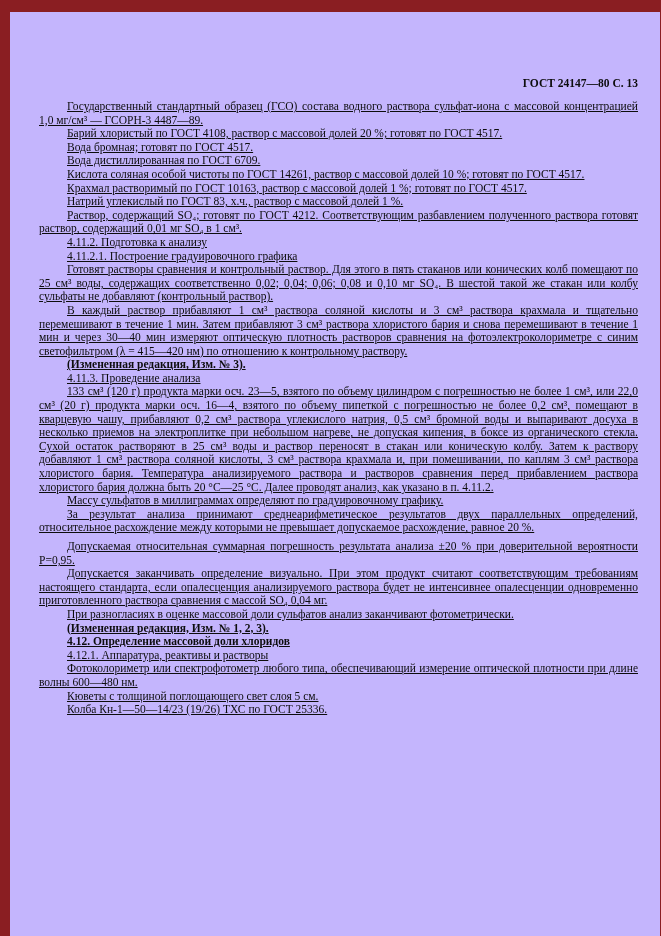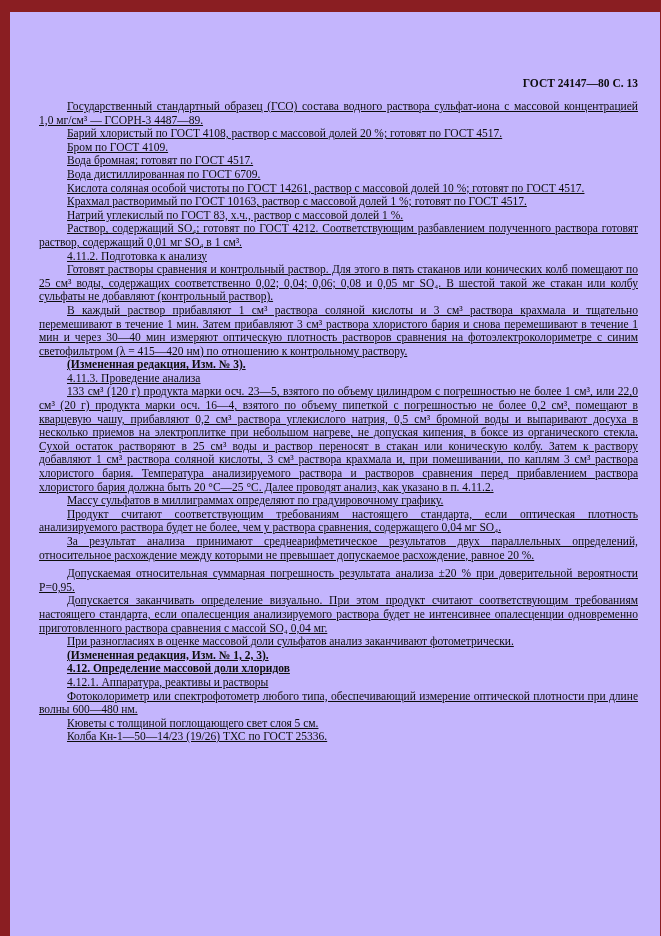--- a/index.html
+++ b/index.html
@@ -60,35 +60,34 @@
 
 <div class="page">
   <div class="border-top"></div>
   <div class="border-left"></div>
   <div class="border-right"></div>
   <div class="content">
     <div class="header">ГОСТ 24147—80 С. 13</div>
     <div class="body-text">
         <p class="para">Государственный стандартный образец (ГСО) состава водного раствора сульфат-иона с массовой концентрацией 1,0 мг/см³ — ГСОРН-3 4487—89.</p>
         <p class="para">Барий хлористый по ГОСТ 4108, раствор с массовой долей 20 %; готовят по ГОСТ 4517.</p>
-        <p class="para">Бром по ГОСТ 4109.</p>
         <p class="para">Вода бромная; готовят по ГОСТ 4517.</p>
         <p class="para">Вода дистиллированная по ГОСТ 6709.</p>
         <p class="para">Кислота соляная особой чистоты по ГОСТ 14261, раствор с массовой долей 10 %; готовят по ГОСТ 4517.</p>
         <p class="para">Крахмал растворимый по ГОСТ 10163, раствор с массовой долей 1 %; готовят по ГОСТ 4517.</p>
         <p class="para">Натрий углекислый по ГОСТ 83, х.ч., раствор с массовой долей 1 %.</p>
         <p class="para">Раствор, содержащий SO₄; готовят по ГОСТ 4212. Соответствующим разбавлением полученного раствора готовят раствор, содержащий 0,01 мг SO₄ в 1 см³.</p>
         <p class="para">4.11.2. Подготовка к анализу</p>
-        <p class="para">Готовят растворы сравнения и контрольный раствор. Для этого в пять стаканов или конических колб помещают по 25 см³ воды, содержащих соответственно 0,02; 0,04; 0,06; 0,08 и 0,05 мг SO₄. В шестой такой же стакан или колбу сульфаты не добавляют (контрольный раствор).</p>
+        <p class="para">4.11.2.1. Построение градуировочного графика</p>
+        <p class="para">Готовят растворы сравнения и контрольный раствор. Для этого в пять стаканов или конических колб помещают по 25 см³ воды, содержащих соответственно 0,02; 0,04; 0,06; 0,08 и 0,10 мг SO₄. В шестой такой же стакан или колбу сульфаты не добавляют (контрольный раствор).</p>
         <p class="para">В каждый раствор прибавляют 1 см³ раствора соляной кислоты и 3 см³ раствора крахмала и тщательно перемешивают в течение 1 мин. Затем прибавляют 3 см³ раствора хлористого бария и снова перемешивают в течение 1 мин и через 30—40 мин измеряют оптическую плотность растворов сравнения на фотоэлектроколориметре с синим светофильтром (λ = 415—420 нм) по отношению к контрольному раствору.</p>
         <p class="para bold">(Измененная редакция, Изм. № 3).</p>
         <p class="para">4.11.3. Проведение анализа</p>
         <p class="para">133 см³ (120 г) продукта марки осч. 23—5, взятого по объему цилиндром с погрешностью не более 1 см³, или 22,0 см³ (20 г) продукта марки осч. 16—4, взятого по объему пипеткой с погрешностью не более 0,2 см³, помещают в кварцевую чашу, прибавляют 0,2 см³ раствора углекислого натрия, 0,5 см³ бромной воды и выпаривают досуха в несколько приемов на электроплитке при небольшом нагреве, не допуская кипения, в боксе из органического стекла. Сухой остаток растворяют в 25 см³ воды и раствор переносят в стакан или коническую колбу. Затем к раствору добавляют 1 см³ раствора соляной кислоты, 3 см³ раствора крахмала и, при помешивании, по каплям 3 см³ раствора хлористого бария. Температура анализируемого раствора и растворов сравнения перед прибавлением раствора хлористого бария должна быть 20 °С—25 °С. Далее проводят анализ, как указано в п. 4.11.2.</p>
         <p class="para">Массу сульфатов в миллиграммах определяют по градуировочному графику.</p>
-        <p class="para">Продукт считают соответствующим требованиям настоящего стандарта, если оптическая плотность анализируемого раствора будет не более, чем у раствора сравнения, содержащего 0,04 мг SO₄.</p>
         <p class="para">За результат анализа принимают среднеарифметическое результатов двух параллельных определений, относительное расхождение между которыми не превышает допускаемое расхождение, равное 20 %.</p>
         <p class="para spaced">Допускаемая относительная суммарная погрешность результата анализа ±20 % при доверительной вероятности Р=0,95.</p>
         <p class="para">Допускается заканчивать определение визуально. При этом продукт считают соответствующим требованиям настоящего стандарта, если опалесценция анализируемого раствора будет не интенсивнее опалесценции одновременно приготовленного раствора сравнения с массой SO₄ 0,04 мг.</p>
         <p class="para">При разногласиях в оценке массовой доли сульфатов анализ заканчивают фотометрически.</p>
         <p class="para bold">(Измененная редакция, Изм. № 1, 2, 3).</p>
         <p class="para bold">4.12. Определение массовой доли хлоридов</p>
         <p class="para">4.12.1. Аппаратура, реактивы и растворы</p>
         <p class="para">Фотоколориметр или спектрофотометр любого типа, обеспечивающий измерение оптической плотности при длине волны 600—480 нм.</p>
         <p class="para">Кюветы с толщиной поглощающего свет слоя 5 см.</p>
         <p class="para">Колба Кн-1—50—14/23 (19/26) ТХС по ГОСТ 25336.</p>

